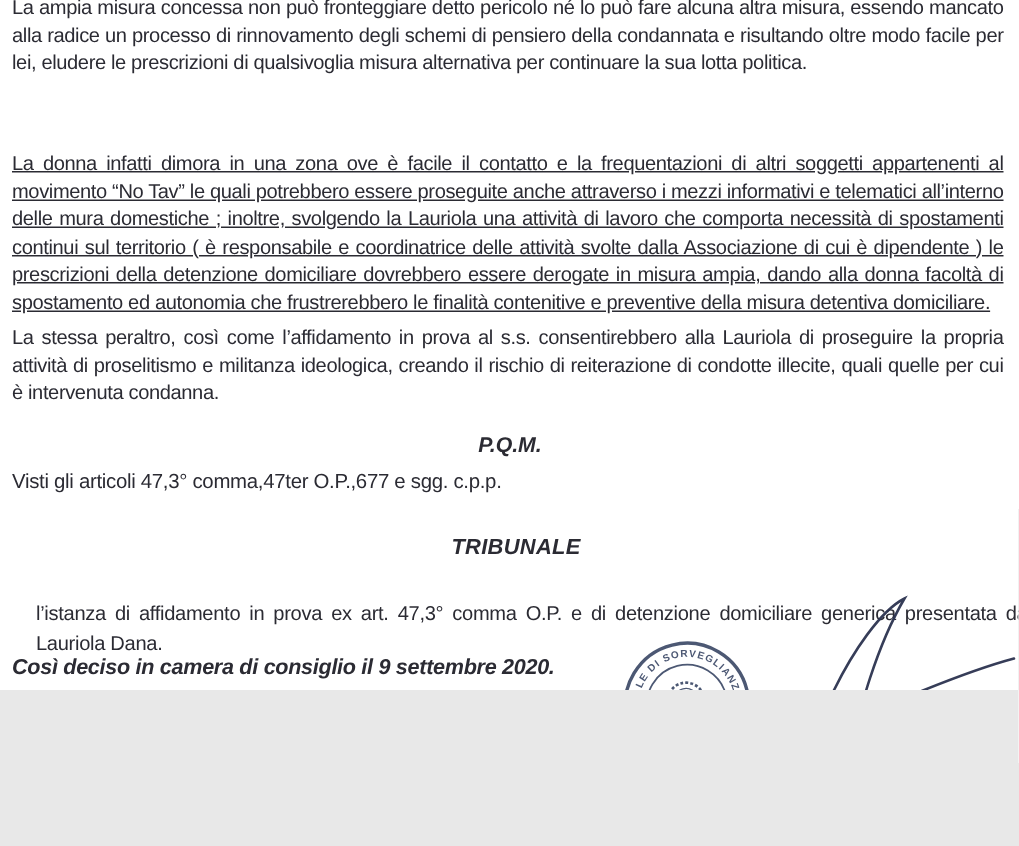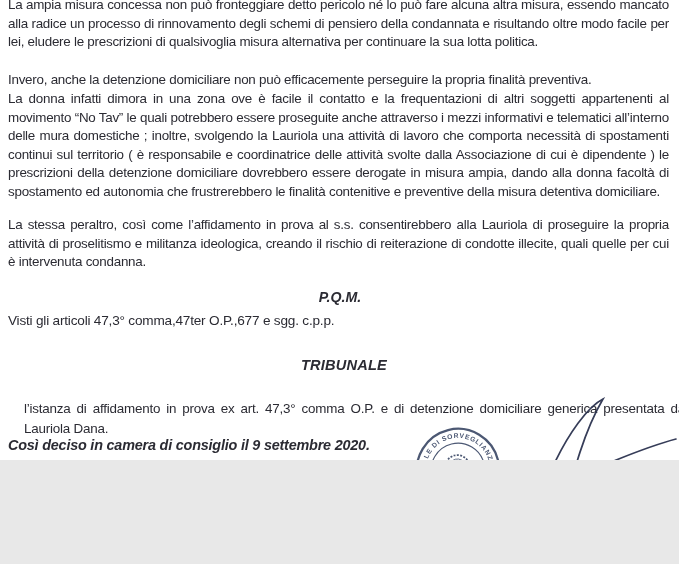--- a/index.html
+++ b/index.html
@@ -8,21 +8,21 @@
     overflow:hidden; font-family:"Liberation Sans", sans-serif;
     color:#2b2b33;
   }
   .body-par {
     position:absolute; left:8px; width:661px;
     font-size:13.4px; line-height:18.5px; letter-spacing:-0.25px;
     text-align:justify; margin:0;
   }
   #par1 { top:-4px; }
   #par2 { top:71px; text-align:left; }
-  #par3 { top:90px; }
+  #par3 { top:100px;text-decoration:underline; }
   #par4 { top:216px; }
   .center-head {
     position:absolute; left:8px; width:640px; text-align:center;
     font-weight:bold; font-style:italic; margin:12px;
   }
   #pqm { top:277px; font-size:14.2px; }
   #respinge { top:345px; font-size:14.6px; letter-spacing:0.2px; width:648px; }
   #visti { position:absolute; left:8px; top:313px; font-size:13.6px; letter-spacing:-0.2px; margin:0;text-align:right; }
   #istanza {
     position:absolute; left:8px; top:383px; width:661px; margin:16px;
@@ -46,21 +46,20 @@
     position:absolute; left:0; top:0; width:679px; height:564px;
     pointer-events:none;
   }
 </style>
 </head>
 <body>
 
 <div class="page">
 
   <p class="body-par" id="par1">La ampia misura concessa non può fronteggiare detto pericolo né lo può fare alcuna altra misura, essendo mancato alla radice un processo di rinnovamento degli schemi di pensiero della condannata e risultando oltre modo facile per lei, eludere le prescrizioni di qualsivoglia misura alternativa per continuare la sua lotta politica.</p>
-  <p class="body-par" id="par2">Invero, anche la detenzione domiciliare non può efficacemente perseguire la propria finalità preventiva.</p>
   <p class="body-par" id="par3">La donna infatti dimora in una zona ove è facile il contatto e la frequentazioni di altri soggetti appartenenti al movimento “No Tav” le quali potrebbero essere proseguite anche attraverso i mezzi informativi e telematici all’interno delle mura domestiche ; inoltre, svolgendo la Lauriola una attività di lavoro che comporta necessità di spostamenti continui sul territorio ( è responsabile e coordinatrice delle attività svolte dalla Associazione di cui è dipendente ) le prescrizioni della detenzione domiciliare dovrebbero essere derogate in misura ampia, dando alla donna facoltà di spostamento ed autonomia che frustrerebbero le finalità contenitive e preventive della misura detentiva domiciliare.</p>
   <p class="body-par" id="par4">La stessa peraltro, così come l’affidamento in prova al s.s. consentirebbero alla Lauriola di proseguire la propria attività di proselitismo e militanza ideologica, creando il rischio di reiterazione di condotte illecite, quali quelle per cui è intervenuta condanna.</p>
 
   <p class="center-head" id="pqm">P.Q.M.</p>
 
   <p id="visti">Visti gli articoli 47,3° comma,47ter O.P.,677 e sgg. c.p.p.</p>
 
   <p class="center-head" id="respinge">TRIBUNALE</p>
 
   <p id="istanza">l’istanza di affidamento in prova ex art. 47,3° comma O.P. e di detenzione domiciliare generica presentata da Lauriola Dana.</p>

